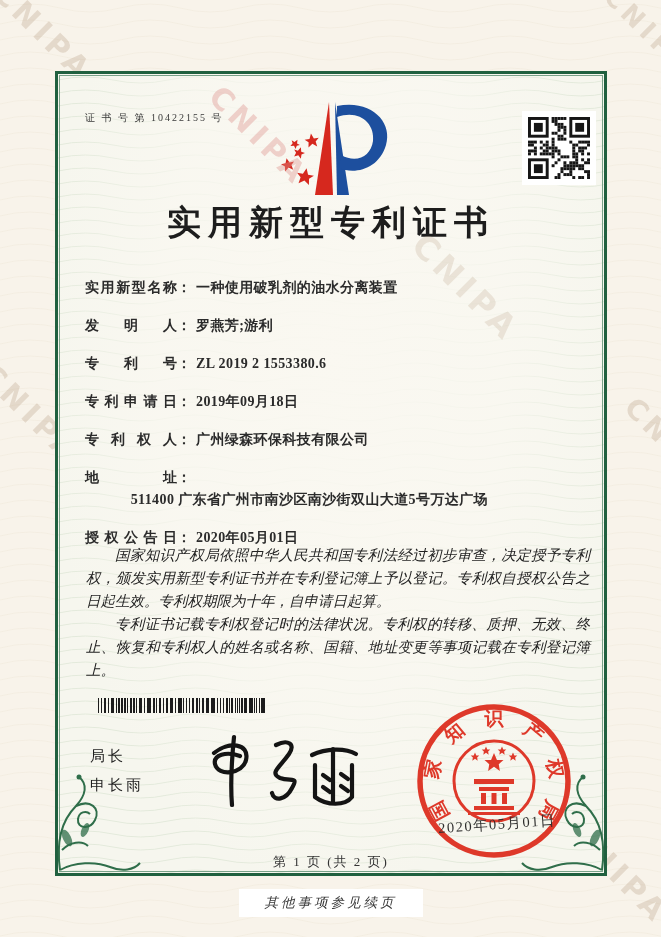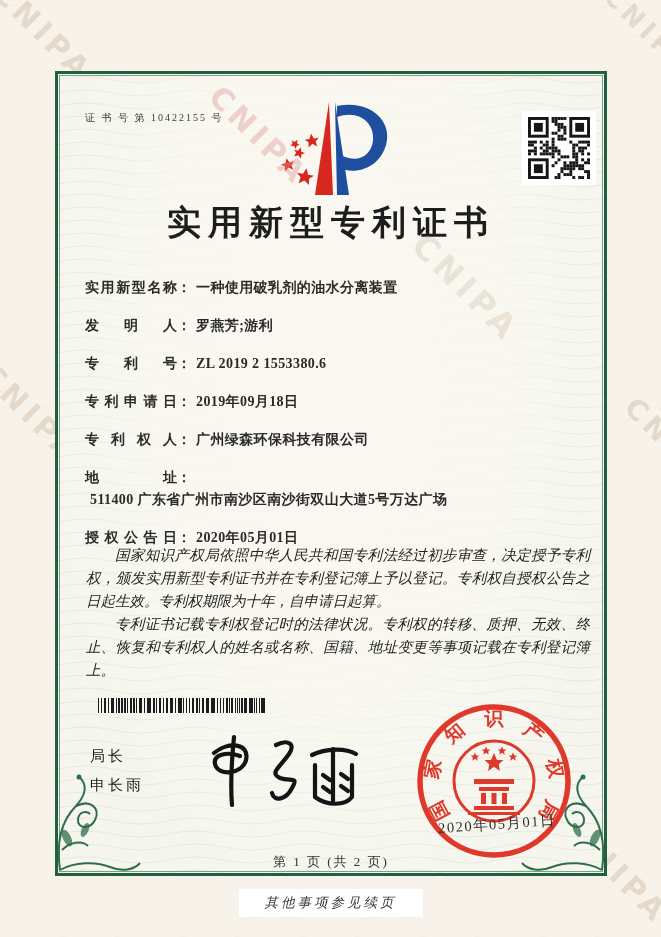--- a/index.html
+++ b/index.html
@@ -21,21 +21,21 @@
   .cert-no{position:absolute;left:27px;top:37px;font-size:10px;letter-spacing:2px;color:#3a3a3a;}
   .logo{position:absolute;left:211px;top:24px;}
   .qr-wrap{position:absolute;left:464px;top:37px;width:74px;height:74px;background:#fff;display:flex;align-items:center;justify-content:center;}
   .title{position:absolute;left:0;top:126px;width:100%;text-align:center;font-size:34px;font-weight:bold;letter-spacing:7px;color:#1d1d1d;}
   .fields{position:absolute;left:27px;top:203px;width:505px;font-size:14px;font-weight:bold;}
   .row{margin-bottom:16px;line-height:22px;white-space:nowrap;}
   .lbl{display:inline-block;width:92px;text-align:justify;text-align-last:justify;vertical-align:top;}
   .colon{vertical-align:top;}
   .val{margin-left:5px;vertical-align:top;letter-spacing:.4px;}
   .row.addr{white-space:normal;}
-  .row.addr .val{display:inline-block;width:398px;line-height:21px;}
+  .row.addr .val{display:inline-block;width:398px;line-height:21px;text-align:right;}
   .addr2{display:block;}
   .row.double{display:flex;}
   .pair2{margin-left:60px;}
   .paras{position:absolute;left:28px;top:470px;width:504px;font-size:14.5px;line-height:23px;
          text-align:justify;font-style:italic;color:#222;}
   .paras p{margin:0;text-indent:2em;}
   .barcode{position:absolute;left:40px;top:624px;}
   .director{position:absolute;left:32px;top:673px;font-size:15px;letter-spacing:3px;color:#1c1c1c;
             font-family:Liberation Sans, sans-serif;}
   .director div{margin-bottom:10px;}

